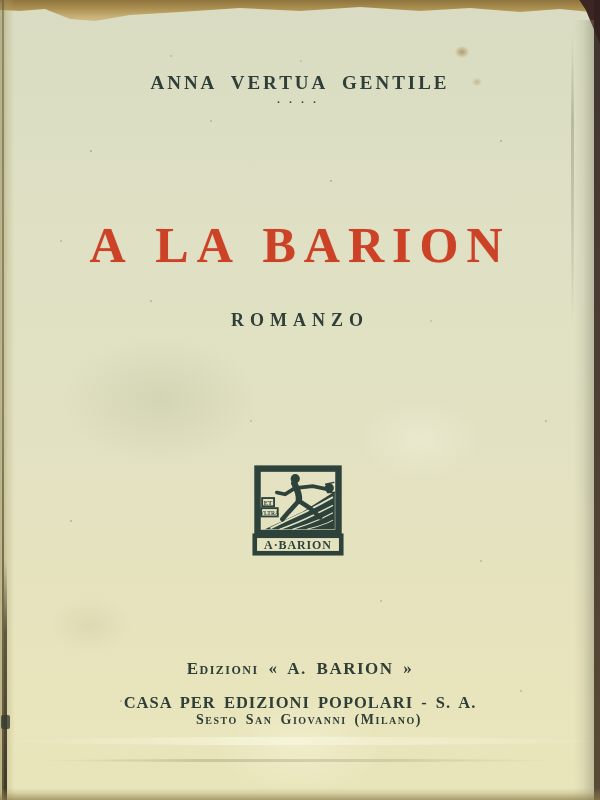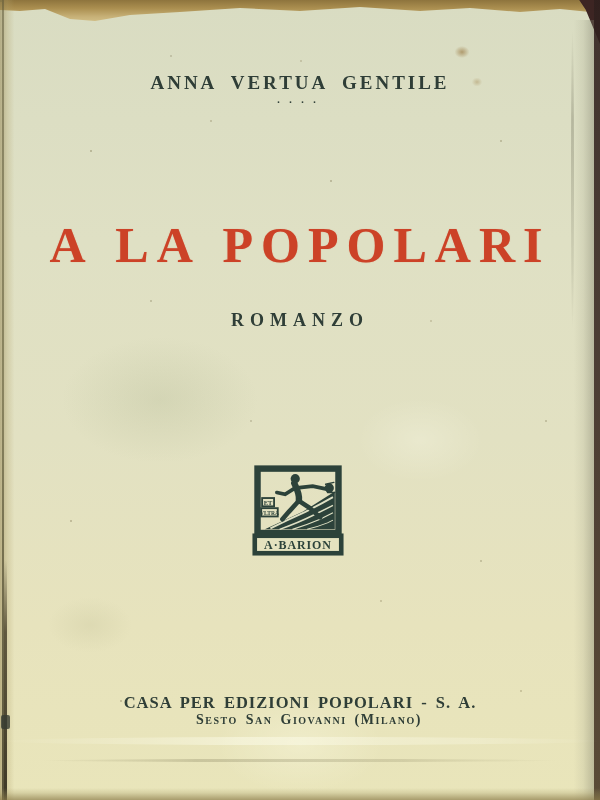--- a/index.html
+++ b/index.html
@@ -109,21 +109,21 @@
   <div class="edge-left-line"></div>
   <div class="edge-left-dark-bottom"></div>
   <div class="edge-bottom"></div>
   <div class="wrinkle1"></div>
   <div class="wrinkle2"></div>
   <div class="speckles"></div>
   <div class="mark-left"></div>
 
   <div class="txt author">ANNA VERTUA GENTILE</div>
   <div class="txt dots">····</div>
-  <div class="txt title">A LA POPOLARI</div>
+  <div class="txt title">A LA BARION</div>
   <div class="txt subtitle">ROMANZO</div>
 
   <svg class="emblem" viewBox="0 0 100 100" xmlns="http://www.w3.org/2000/svg">
 
     <rect x="6" y="5" width="88" height="70" fill="none" stroke="#2c423a" stroke-width="7"></rect>
 
     <g>
       <polygon points="14,71 90,71 90,30 55,52" fill="#2c423a"></polygon>
       <path d="M20 70 Q 40 60 58 52 Q 74 44 88 36" fill="none" stroke="#dfe0c4" stroke-width="2"></path>
       <path d="M30 71 Q 50 64 66 56 Q 78 50 88 45" fill="none" stroke="#dfe0c4" stroke-width="1.6"></path>
@@ -146,16 +146,17 @@
       <rect x="11" y="37" width="13" height="9" fill="none" stroke="#2c423a" stroke-width="2"></rect>
       <rect x="10" y="48" width="18" height="9" fill="none" stroke="#2c423a" stroke-width="2"></rect>
       <text x="17.5" y="44.5" font-size="7" font-weight="bold" fill="#2c423a" text-anchor="middle" font-family="Liberation Serif, serif">ET</text>
       <text x="19" y="55.5" font-size="6" font-weight="bold" fill="#2c423a" text-anchor="middle" font-family="Liberation Serif, serif">VLTRA</text>
     </g>
 
     <rect x="3" y="78" width="94" height="19" fill="none" stroke="#2c423a" stroke-width="5"></rect>
     <text x="50" y="92.5" font-size="13" font-weight="bold" fill="#2c423a" text-anchor="middle" letter-spacing="1" font-family="Liberation Serif, serif">A·BARION</text>
   </svg>
 
+  <div class="txt pub1">Edizioni « A. BARION »</div>
   <div class="txt pub3">CASA PER EDIZIONI POPOLARI - S. A.</div>
   <div class="txt pub4">Sesto San Giovanni (Milano)</div>
 
 </div>
 
 </body></html>

